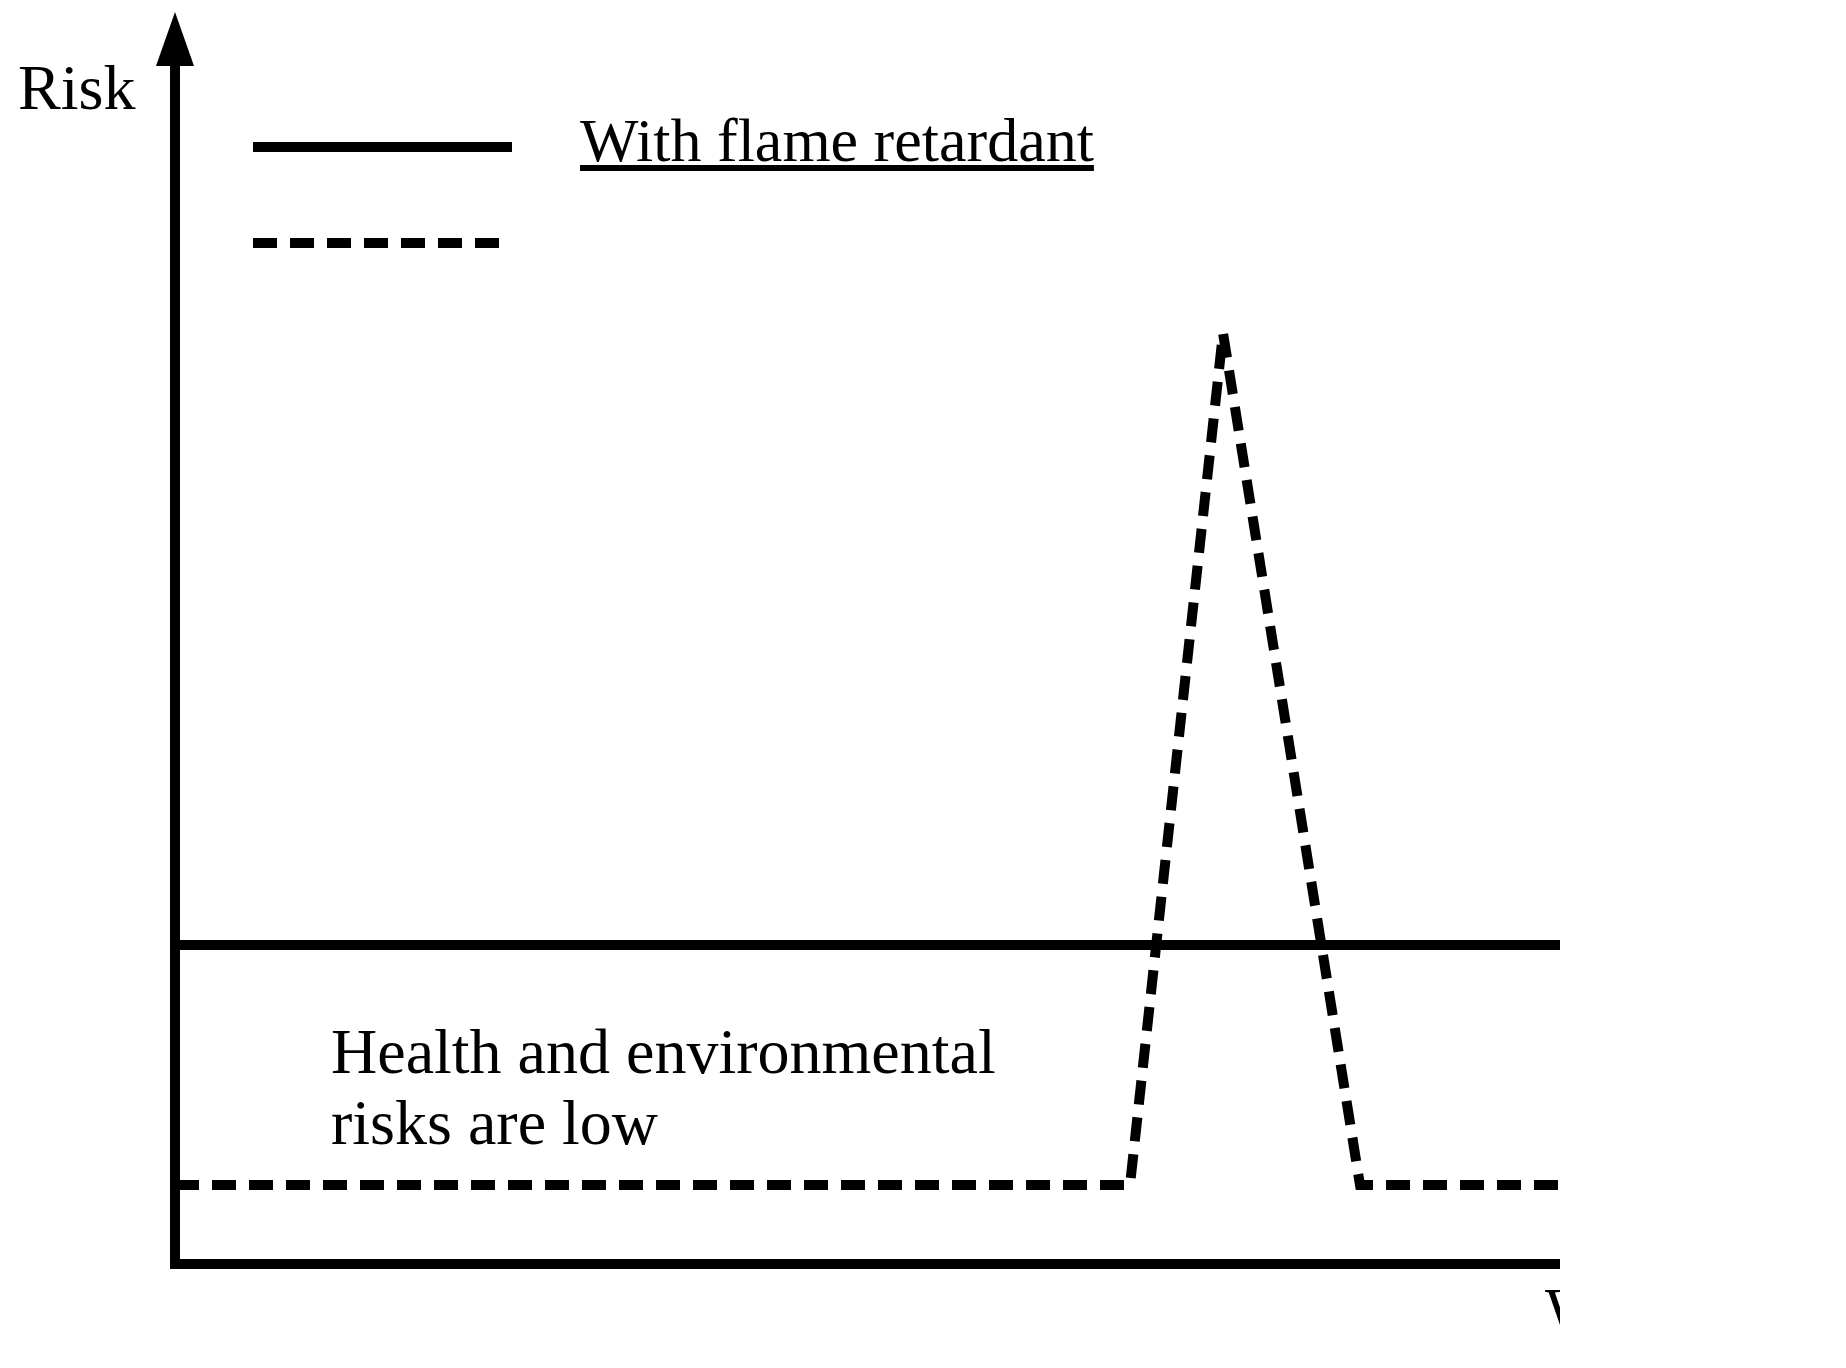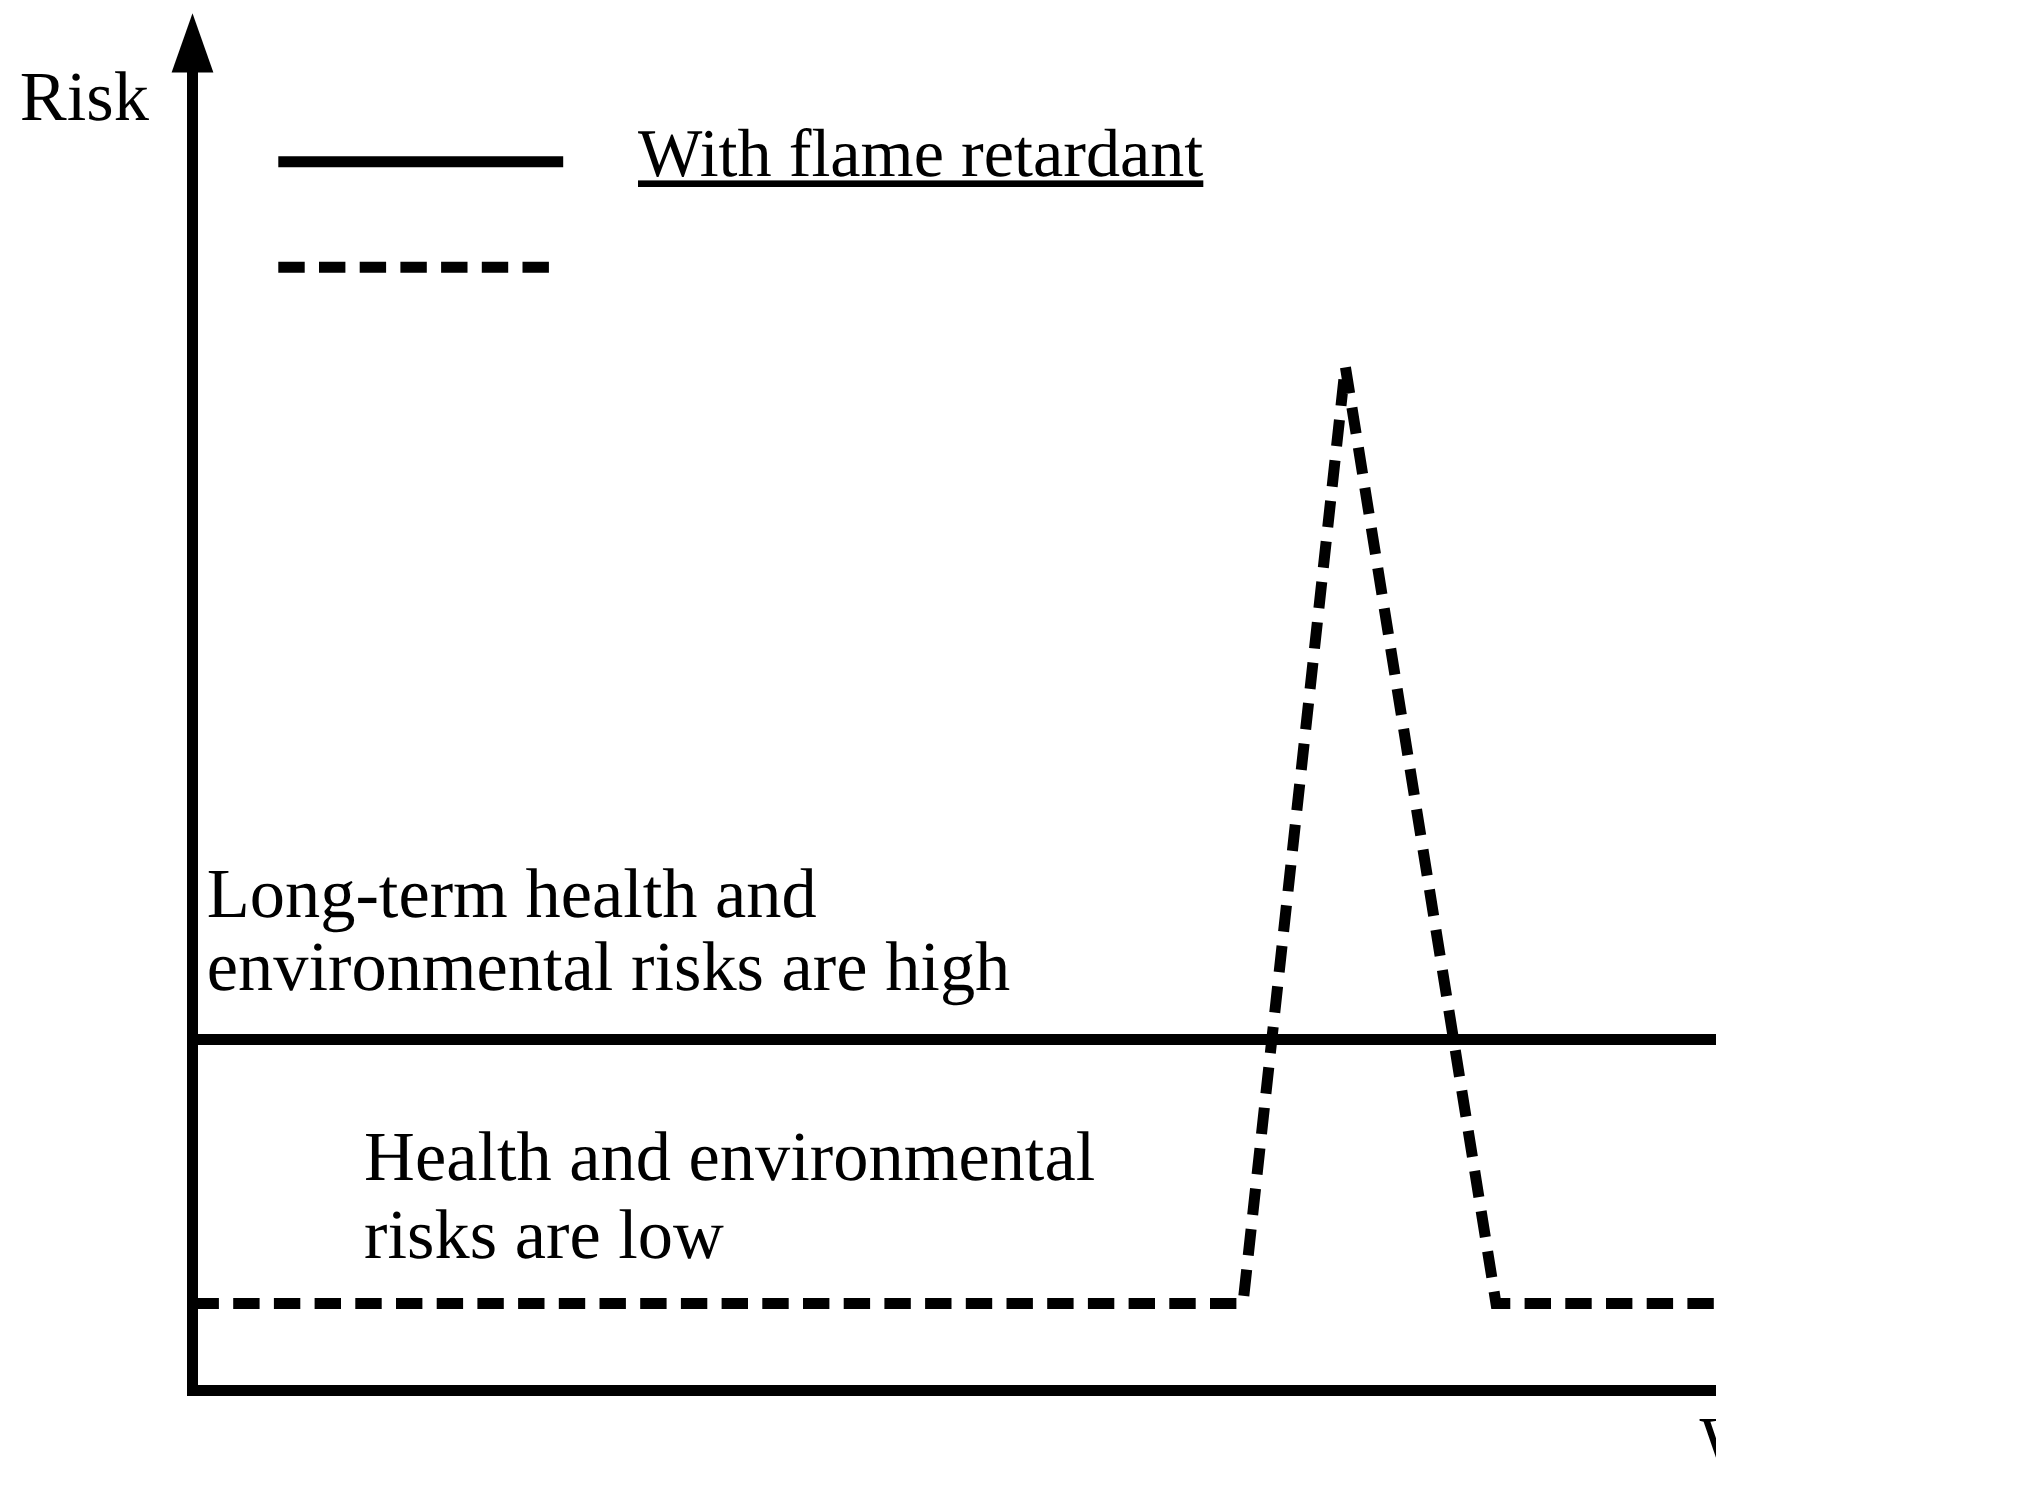--- a/index.html
+++ b/index.html
@@ -56,18 +56,16 @@
     <line x1="175" y1="945" x2="1700" y2="945" stroke="#000000" stroke-width="10"></line>
 
     <polyline points="175,1185 1130,1185 1223,333 1360,1185 1700,1185" fill="none" stroke="#000000" stroke-width="10" stroke-dasharray="24 13" stroke-linejoin="miter"></polyline>
   </svg>
 
   <div id="risk-label" class="txt axis-label">Risk</div>
   <div id="time-label" class="txt axis-label">With</div>
 
   <div id="legend-label-1" class="txt legend-label">With flame retardant</div>
 
-  <div id="longterm-annotation" class="txt annotation">Long-term health and
-environmental risks are high</div>
   <div id="lowrisk-annotation" class="txt annotation">Health and environmental
 risks are low</div>
 
 </div>
 
 </body></html>

